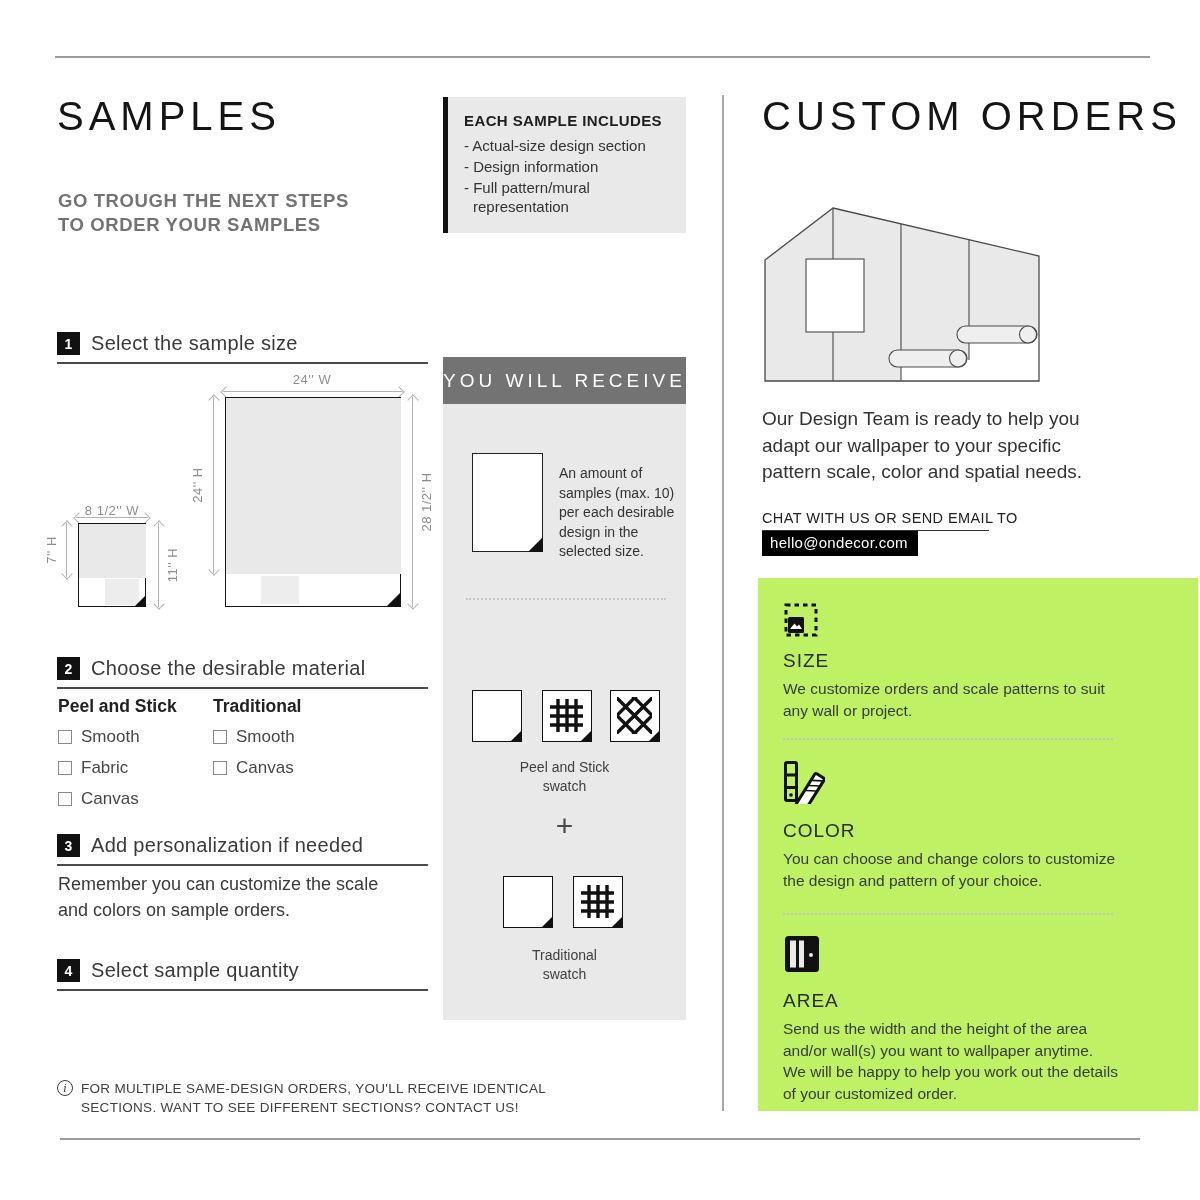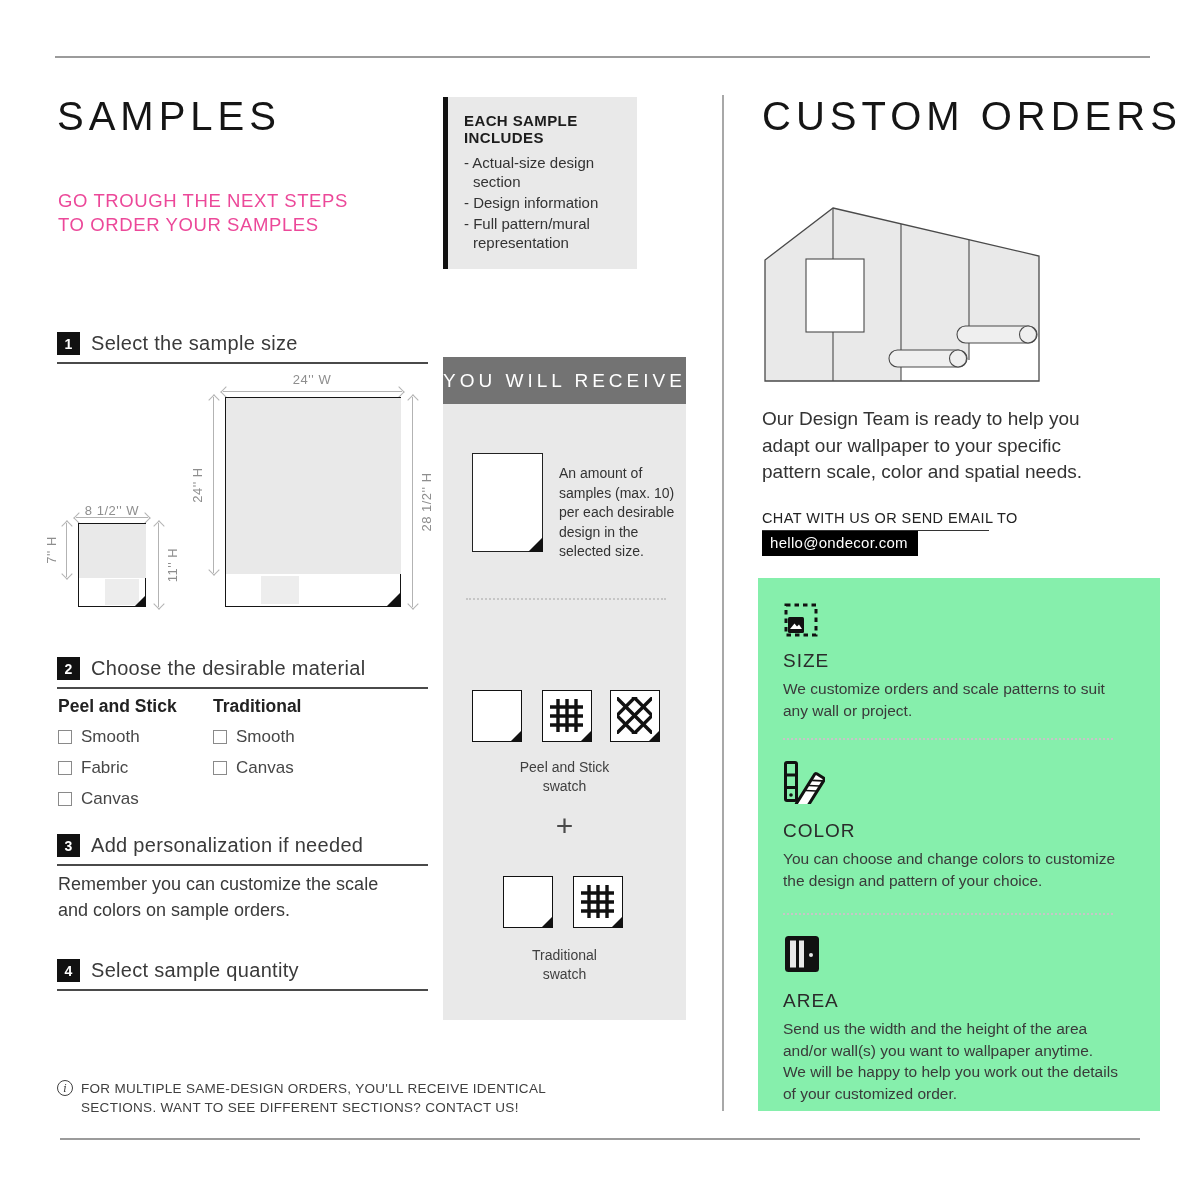--- a/index.html
+++ b/index.html
@@ -9,21 +9,21 @@
 
   .abs { position:absolute; }
 
   
   .hrule { position:absolute; height:2px; background:#9b9b9b; }
   .vrule { position:absolute; width:2px; background:#a8a8a8; }
 
   
   .big-title { font-size:40px; letter-spacing:5px; font-weight:500; color:#151515; white-space:nowrap; }
 
-  .intro { font-size:18.5px; line-height:24px; letter-spacing:.6px; color:#ec4899; }
+  .intro { font-size:18.5px; line-height:24px; letter-spacing:.6px; color:#737373;font-weight:bold; }
 
   
   .step-header { position:absolute; left:57px; width:371px; display:flex; align-items:center; gap:11px;
                  border-bottom:2px solid #4a4a4a; padding-bottom:7px; }
   .step-num { width:23px; height:23px; background:#111; color:#fff; font-size:14px; font-weight:700;
               display:flex; align-items:center; justify-content:center; flex:0 0 auto; }
   .step-label { font-size:20px; color:#3a3a3a; letter-spacing:.3px; white-space:nowrap; }
 
   
   .dim-h { position:absolute; height:1px; background:#b3b3b3; }
@@ -58,21 +58,21 @@
   .body-text { font-size:18px; line-height:26px; color:#3a3a3a; }
 
   
   .footnote { position:absolute; left:57px; top:1079px; display:flex; gap:8px; }
   .info-circle { width:16px; height:16px; border:1.3px solid #3f3f3f; border-radius:50%;
                  font-family:"DejaVu Serif", serif; font-style:italic; font-size:11px; color:#3f3f3f;
                  display:flex; align-items:center; justify-content:center; margin-top:1px; flex:0 0 auto; }
   .footnote-text { font-size:13.5px; line-height:19px; letter-spacing:.3px; color:#3f3f3f; }
 
   
-  .includes-panel { position:absolute; left:443px; top:97px; width:194px; background:#e9e9e9;
+  .includes-panel { position:absolute; left:443px; top:97px; width:243px; background:#e9e9e9;
                     border-left:5px solid #111; padding:15px 14px 17px 16px; }
   .includes-title { font-size:15px; font-weight:700; letter-spacing:.4px; color:#1d1d1d; margin-bottom:7px; }
   .includes-item { font-size:15px; line-height:19px; color:#333; padding-left:9px; text-indent:-9px; margin-top:2px; }
 
   .receive-header { position:absolute; left:443px; top:357px; width:243px; height:47px; background:#737373;
                     color:#fff; font-size:19px; letter-spacing:4px; display:flex; align-items:center; justify-content:center; }
   .receive-body { position:absolute; left:443px; top:404px; width:243px; height:616px; background:#e9e9e9; }
 
   .dotted { border-top:2px dotted #c6c6c6; }
 
@@ -80,21 +80,21 @@
   .swatch svg { position:absolute; left:0; top:0; }
 
   .cap { position:absolute; width:100%; text-align:center; font-size:14px; line-height:19px; color:#3f3f3f; }
 
   
   .chat-label { display:inline-block; font-size:14.5px; letter-spacing:.4px; color:#222;
                 border-bottom:1.5px solid #333; padding-bottom:4px; width:227px; white-space:nowrap; }
   .email-badge { position:absolute; background:#000; color:#fff; font-size:15px; letter-spacing:.3px;
                  padding:3px 10px 5px 8px; }
 
-  .custom-panel { position:absolute; left:758px; top:578px; width:402px; height:533px; background:#86efac; }
+  .custom-panel { position:absolute; left:758px; top:578px; width:440px; height:533px; background:#bef264; }
   .cp-title { position:absolute; left:25px; font-size:19px; letter-spacing:1px; color:#2b2b2b; }
   .cp-text  { position:absolute; left:25px; width:335px; font-size:15.5px; line-height:21.5px; color:#3a3a3a; }
   .cp-div   { position:absolute; left:25px; width:330px; }
 </style>
 </head>
 <body>
 
 <div id="canvas">
 
   <div class="hrule" style="left:55px; top:56px; width:1095px;"></div>

